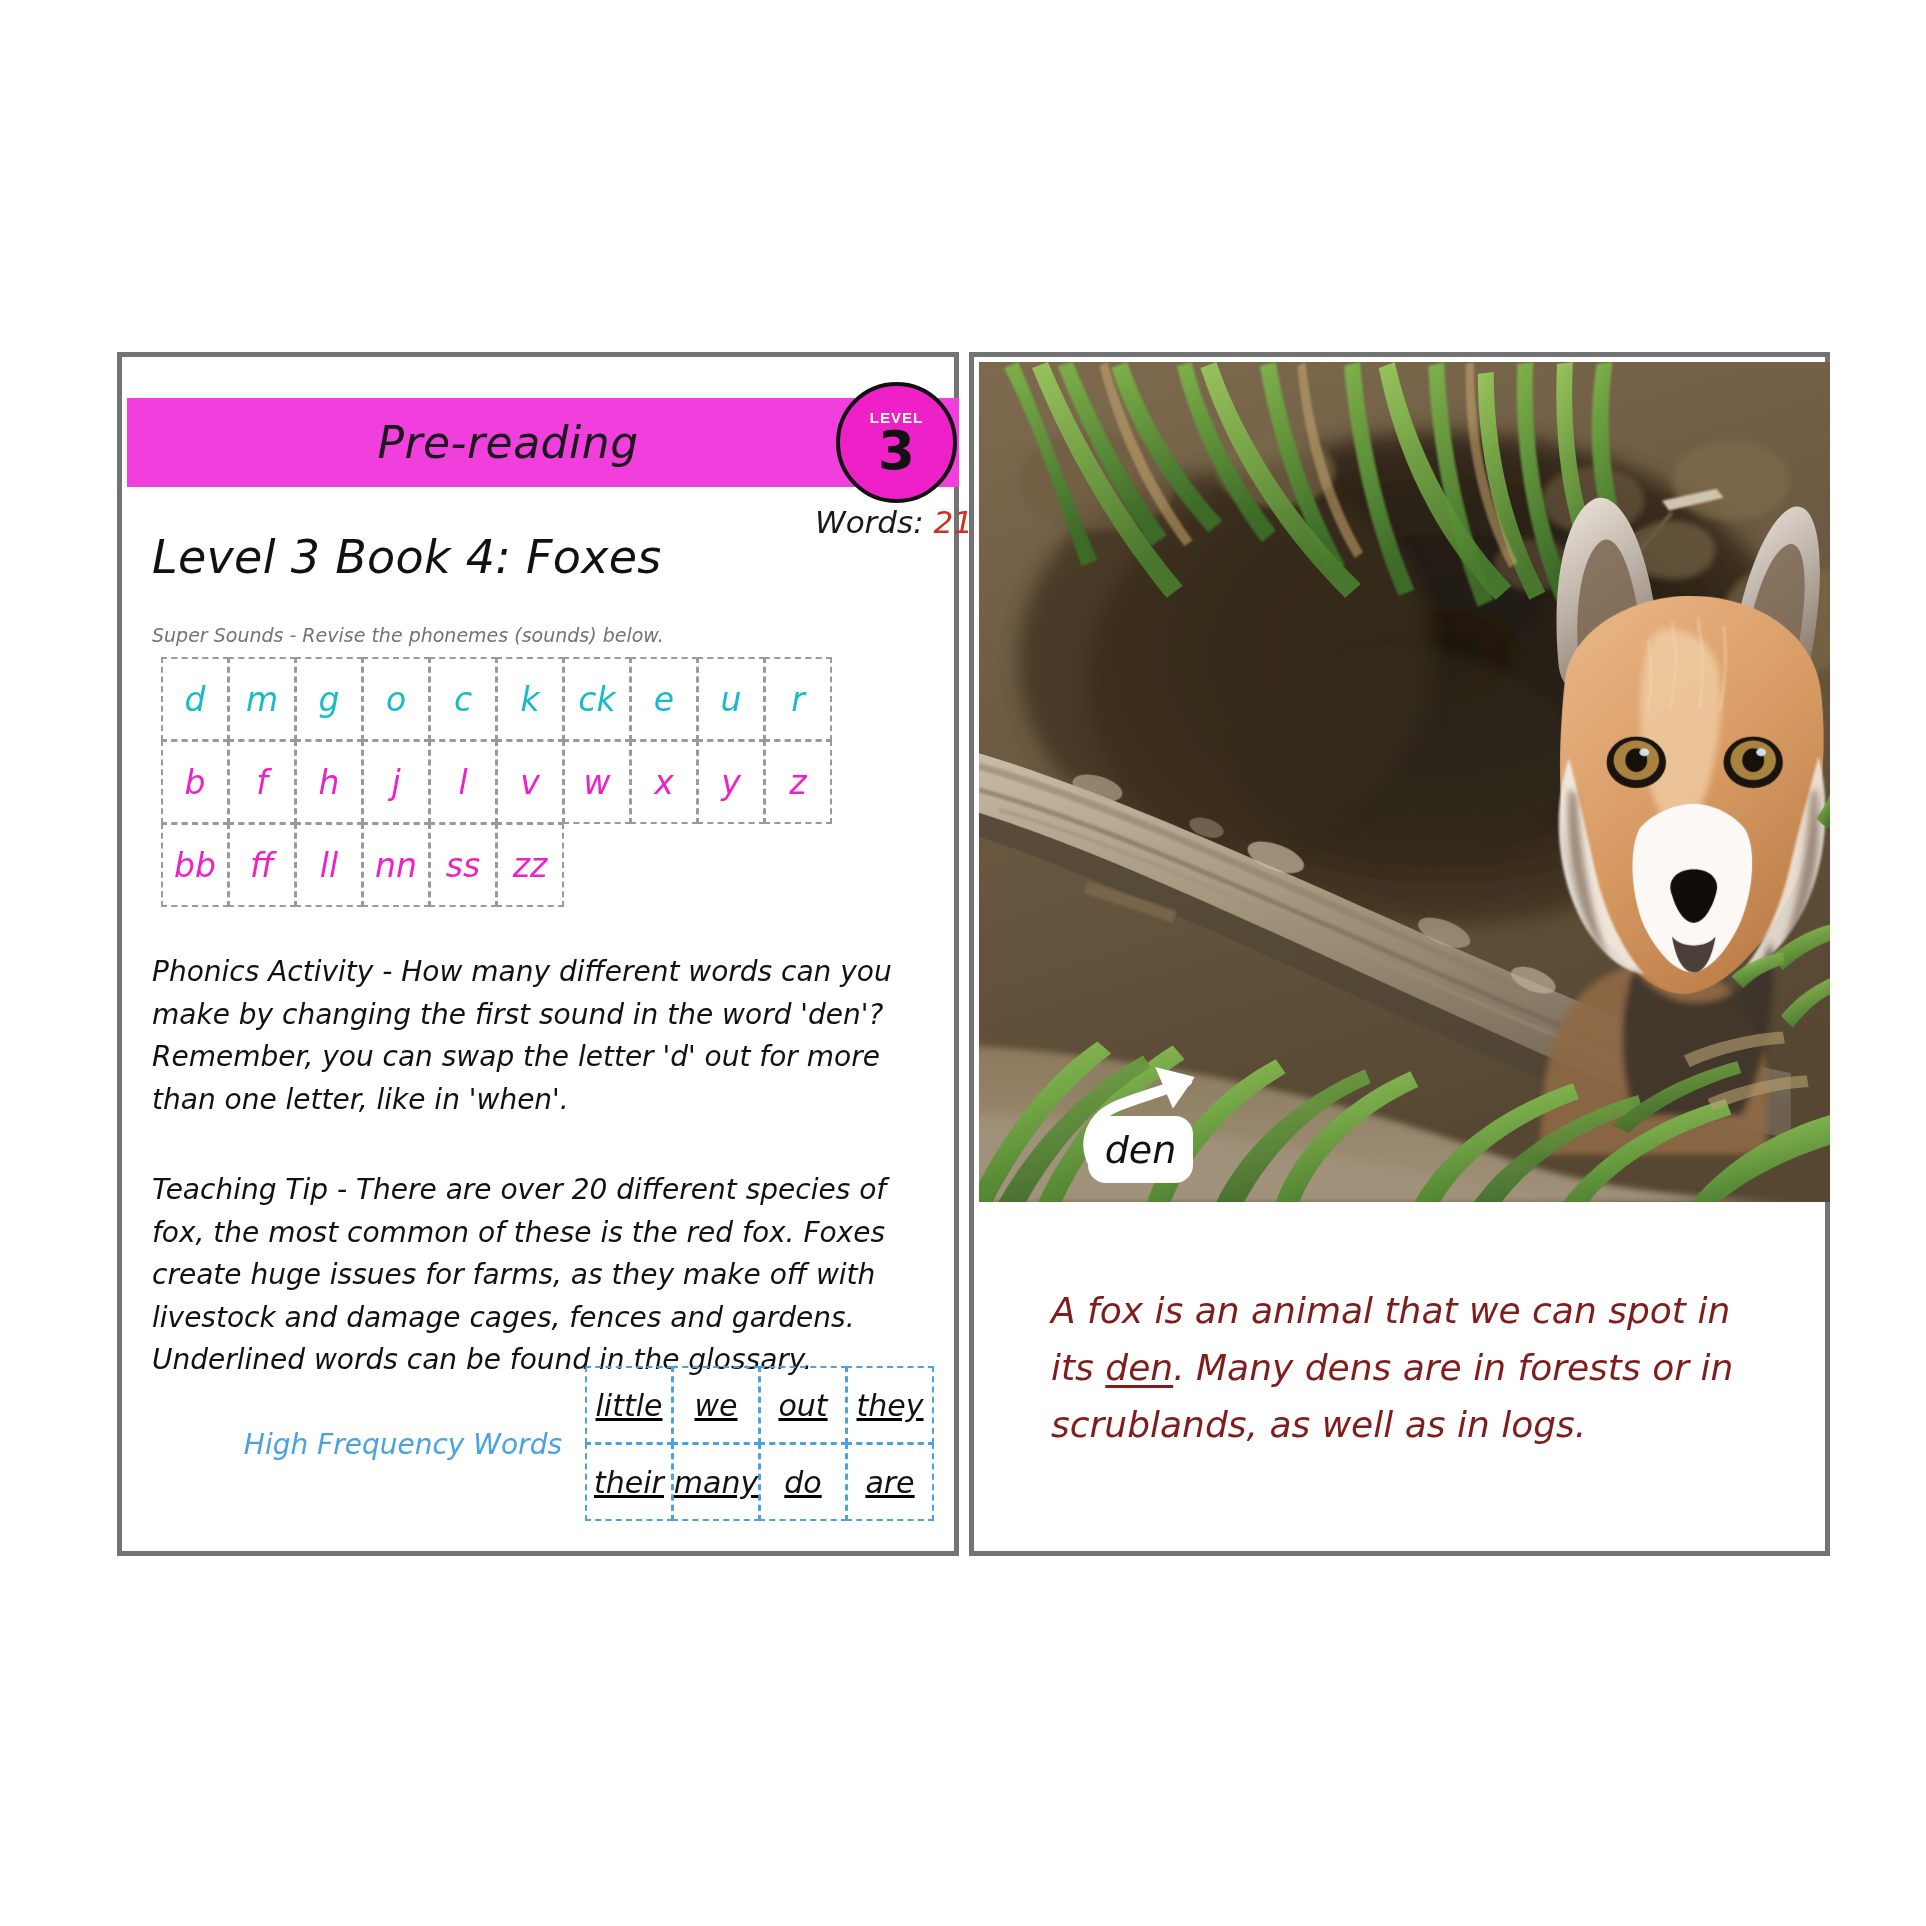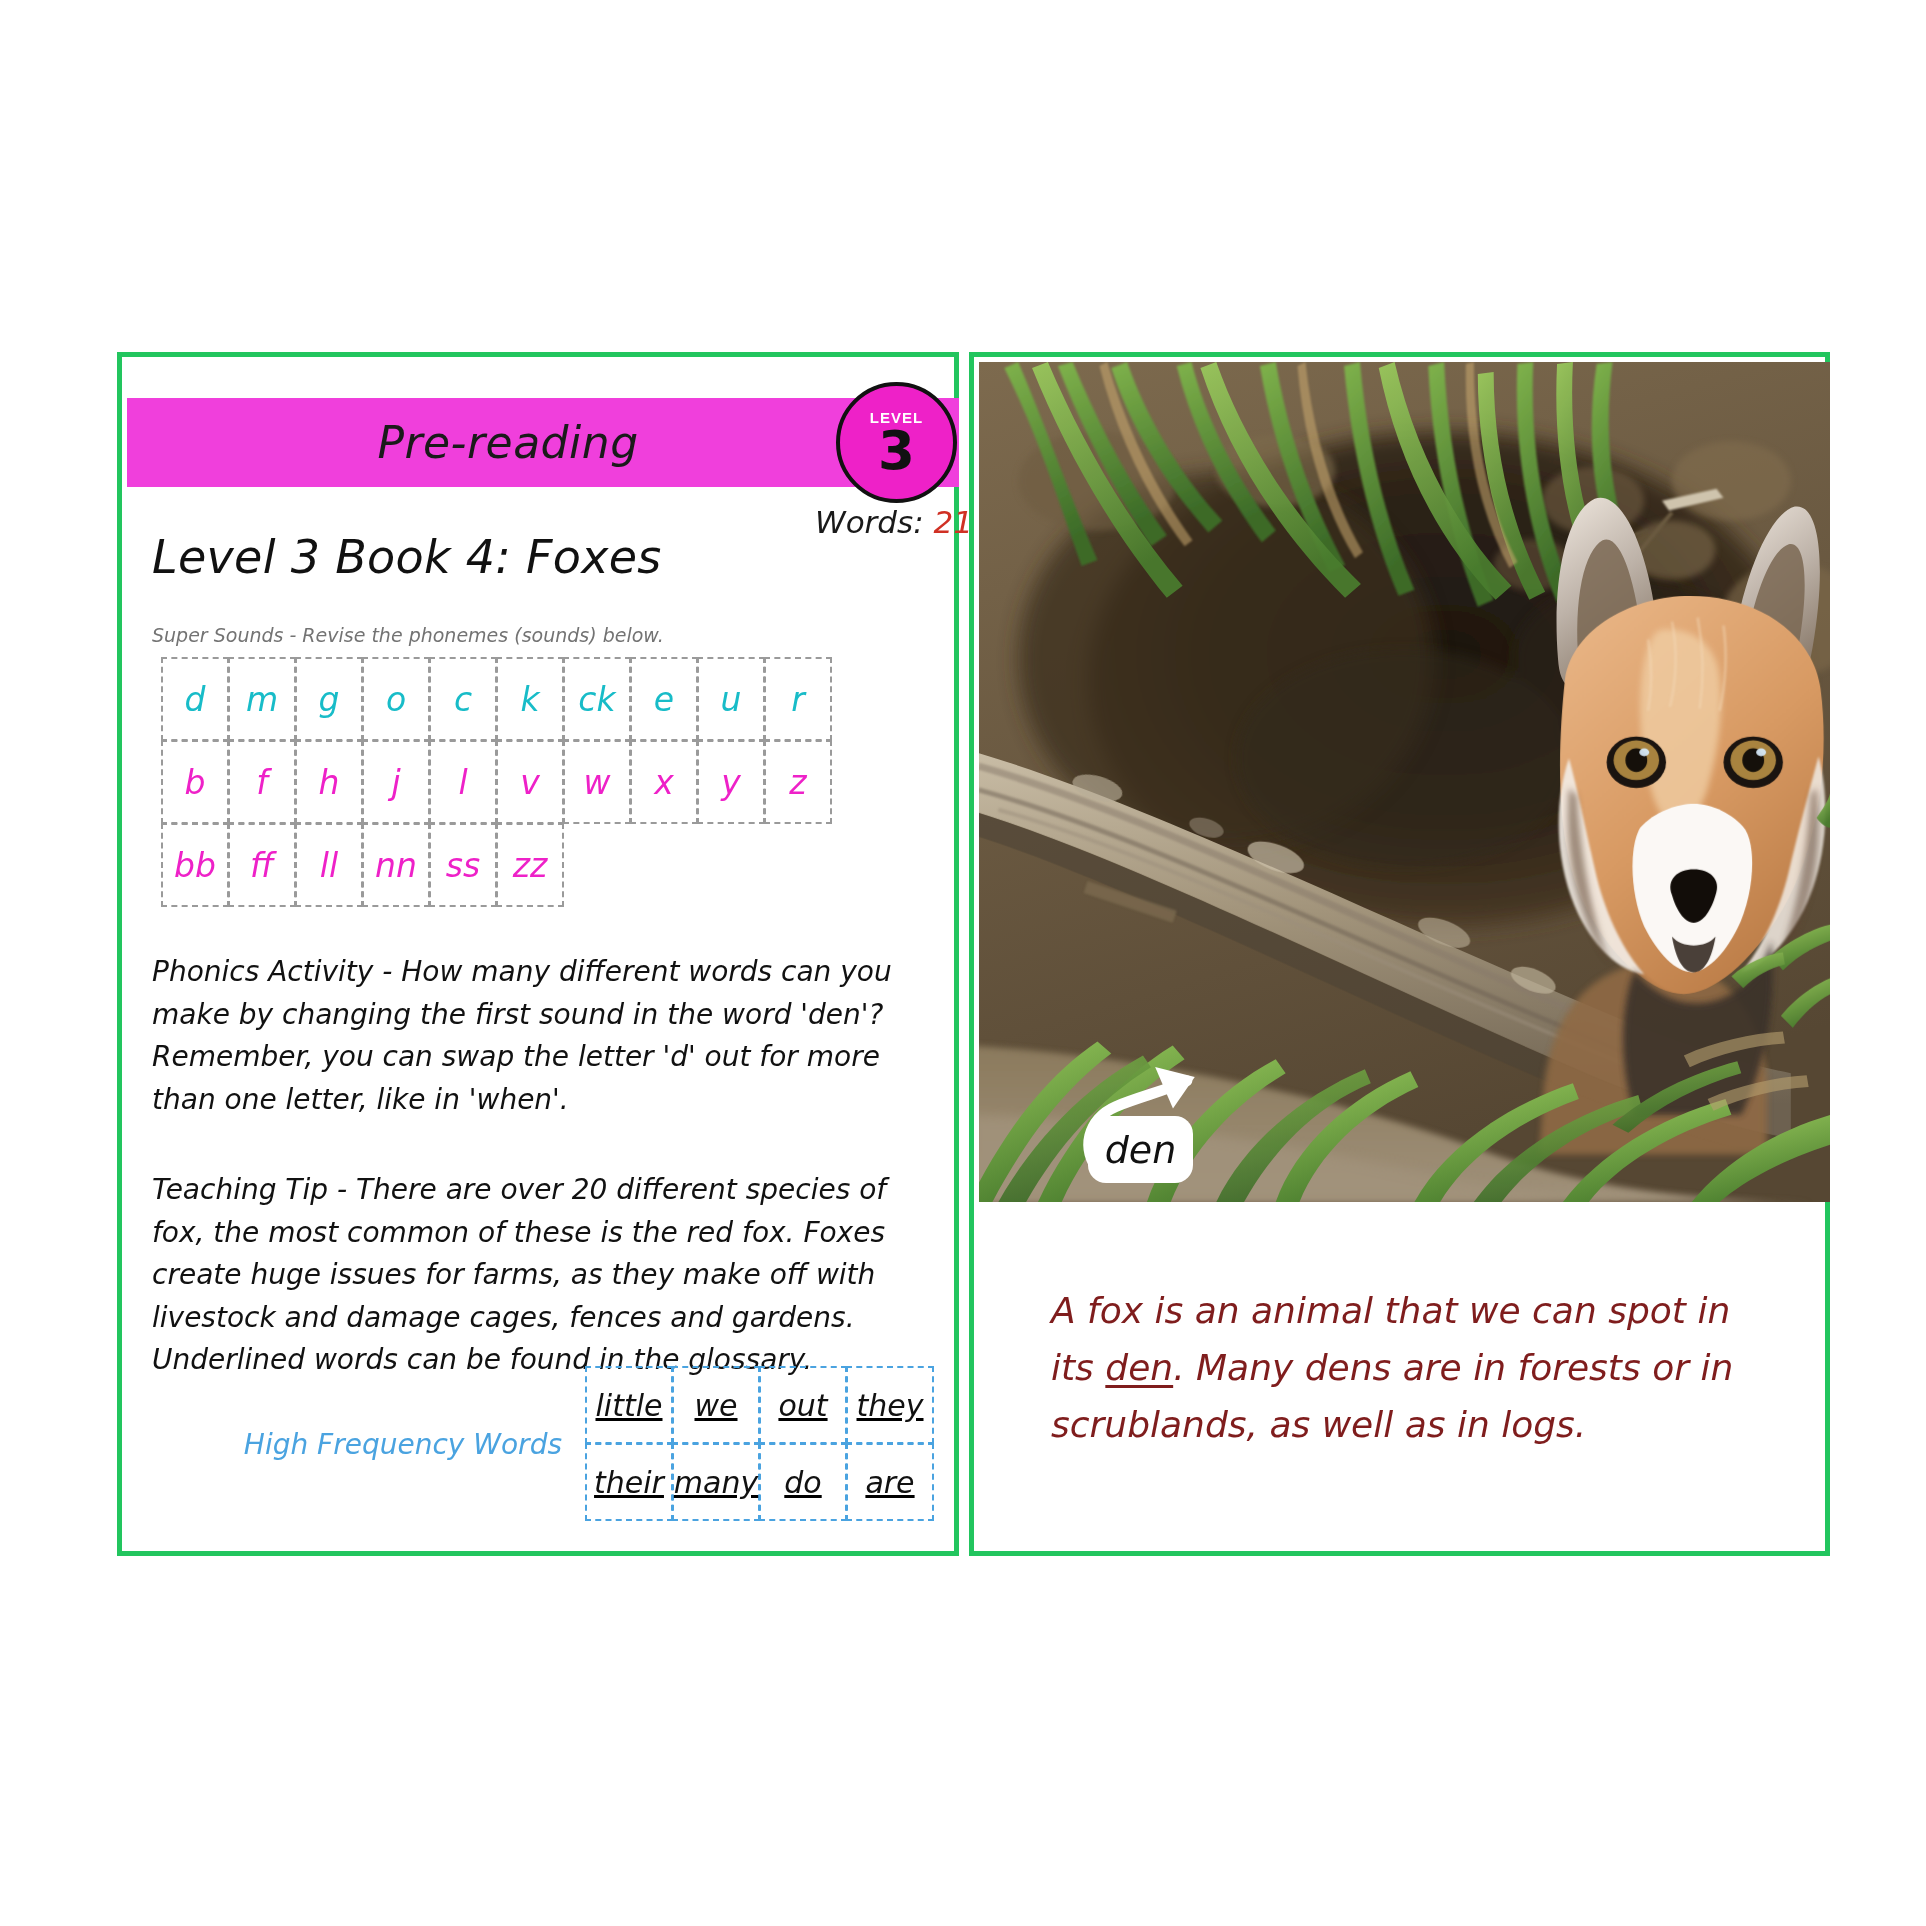--- a/index.html
+++ b/index.html
@@ -14,21 +14,21 @@
     position:absolute;
     left:117px; top:352px;
     width:1713px; height:1204px;
     display:flex;
     gap:10px;
   }
 
   
   .page{
     background:#ffffff;
-    border:5px solid #22c55e;
+    border:5px solid #737373;
     box-sizing:border-box;
     position:relative;
   }
   .page-left{ width:842px; height:1204px; padding:0; }
   .page-right{ width:861px; height:1204px; }
 
   
   .banner-wrap{
     position:absolute;
     left:5px; top:41px;

